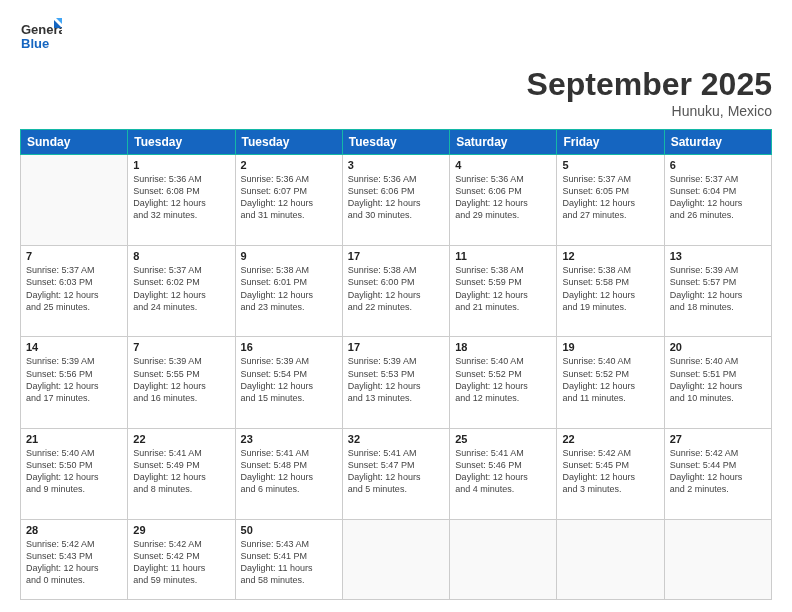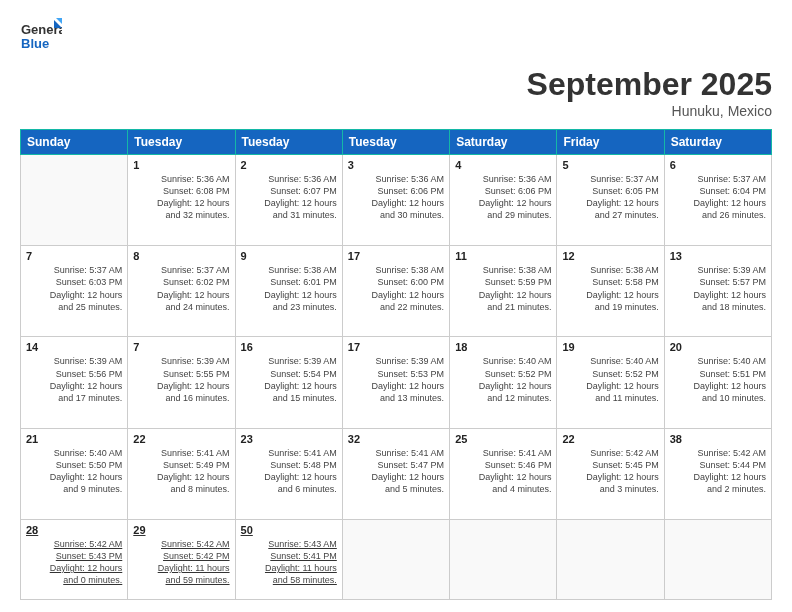--- a/index.html
+++ b/index.html
@@ -72,28 +72,26 @@
       font-size: 11px;
       font-weight: bold;
       color: #222;
       margin-bottom: 2px;
       display: block;
     }
     .day-info {
       font-size: 9px;
       color: #444;
       line-height: 1.35;
-      text-align: right;
     }
     tr.week-row td {
       height: 82px;
     }
     .last-row td {
       height: 72px;
-      text-decoration: underline;
     }
   </style>
 </head>
 <body>
 
 <div class="page">
   <div class="header">
     <div class="logo">
   <svg width="42" height="38" viewBox="0 0 42 38">
     <text x="1" y="16" font-size="13" font-weight="bold" fill="#333" font-family="Arial,sans-serif">General</text>
@@ -305,21 +303,21 @@
 and 4 minutes.</div>
           </td>
           <td>
             <span class="day-number">22</span>
             <div class="day-info" style="white-space: pre-line;">Sunrise: 5:42 AM
 Sunset: 5:45 PM
 Daylight: 12 hours
 and 3 minutes.</div>
           </td>
           <td>
-            <span class="day-number">38</span>
+            <span class="day-number">27</span>
             <div class="day-info" style="white-space: pre-line;">Sunrise: 5:42 AM
 Sunset: 5:44 PM
 Daylight: 12 hours
 and 2 minutes.</div>
           </td>
         </tr>
         <tr class="last-row">
           <td>
             <span class="day-number">28</span>
             <div class="day-info" style="white-space: pre-line;">Sunrise: 5:42 AM

